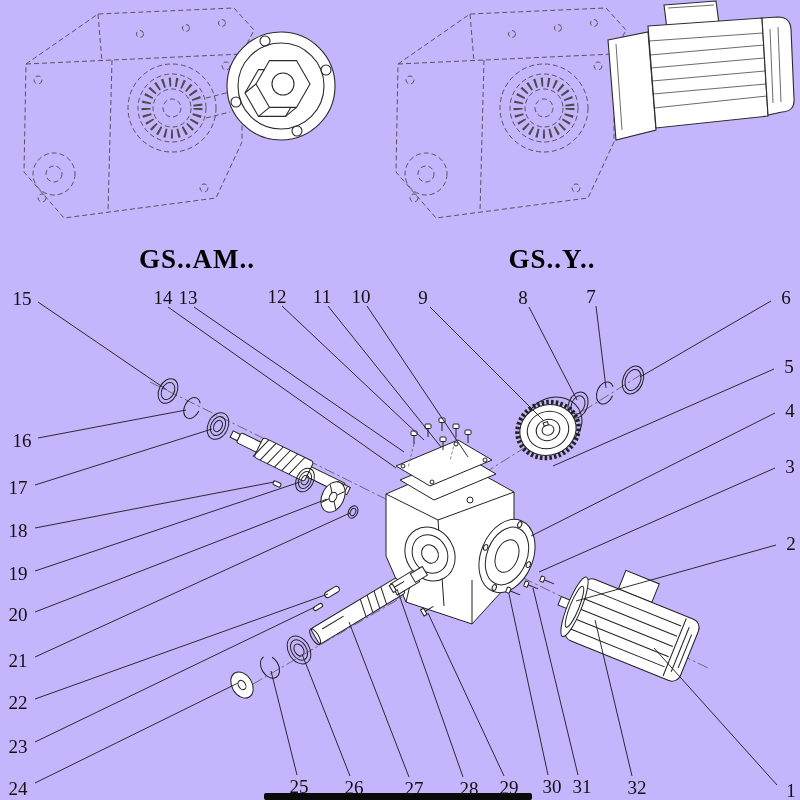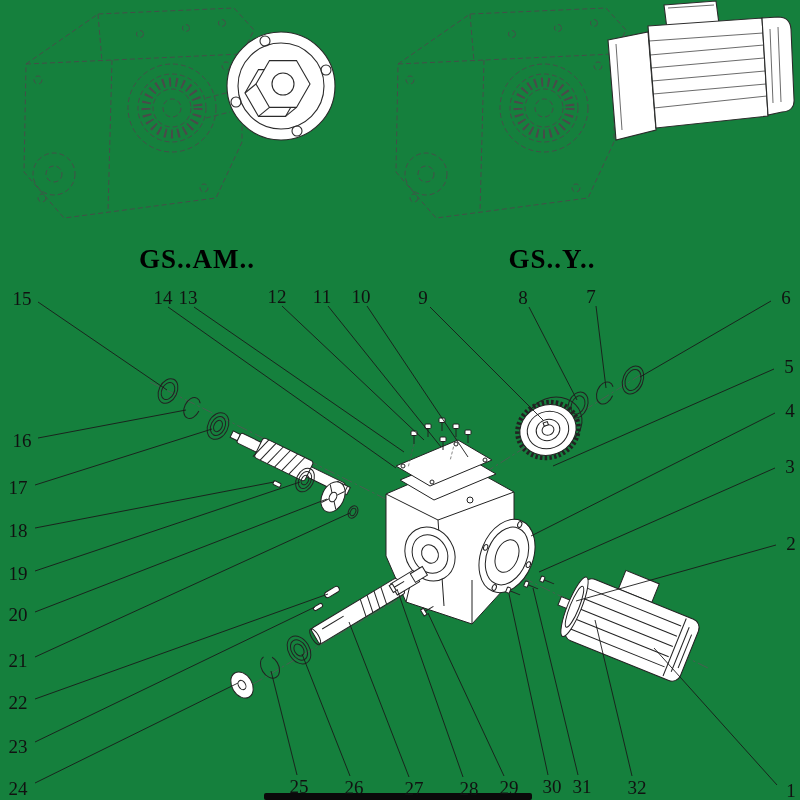--- a/index.html
+++ b/index.html
@@ -1,16 +1,16 @@
 <!DOCTYPE html>
 <html><head>
 <meta charset="utf-8">
 <style>
   html,body{margin:0;padding:0;background:#fff}
-  .canvas{position:relative;width:800px;height:800px;background:#15803d;overflow:hidden;
+  .canvas{position:relative;width:800px;height:800px;background:#c4b5fd;overflow:hidden;
           font-family:"Liberation Serif",serif}
   svg{display:block}
   
   .db-g *{stroke:#4a4a4a;stroke-width:0.9;fill:none;stroke-dasharray:5 3}
   .db-g .db-t{stroke-width:9;stroke-dasharray:2 4.6}
   .dbl{stroke:#4a4a4a;stroke-width:0.9;fill:none;stroke-dasharray:5 3}
   
   .sl{stroke:#2b2b2b;stroke-width:1.1;fill:none}
   .slw{stroke:#2b2b2b;stroke-width:1.1;fill:#fff}
   .thin{stroke:#2b2b2b;stroke-width:0.7;fill:none}

